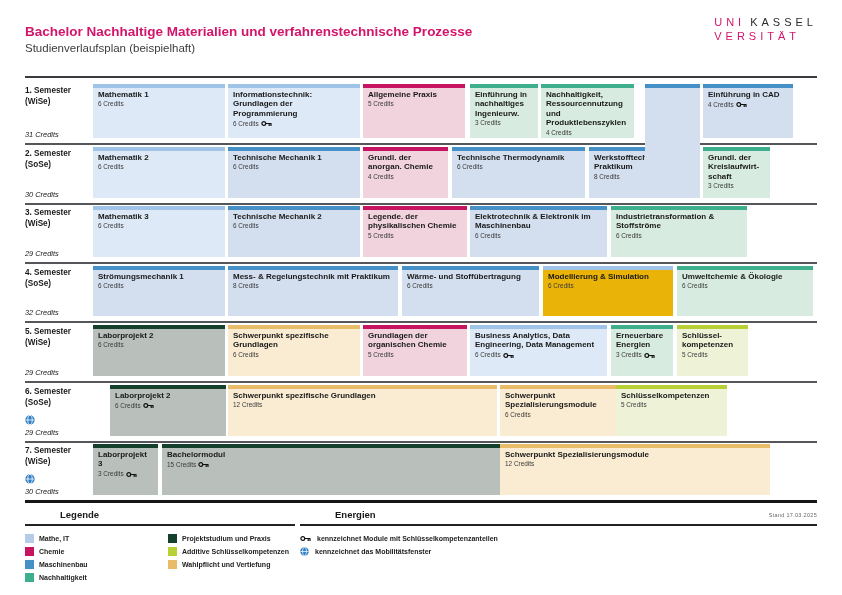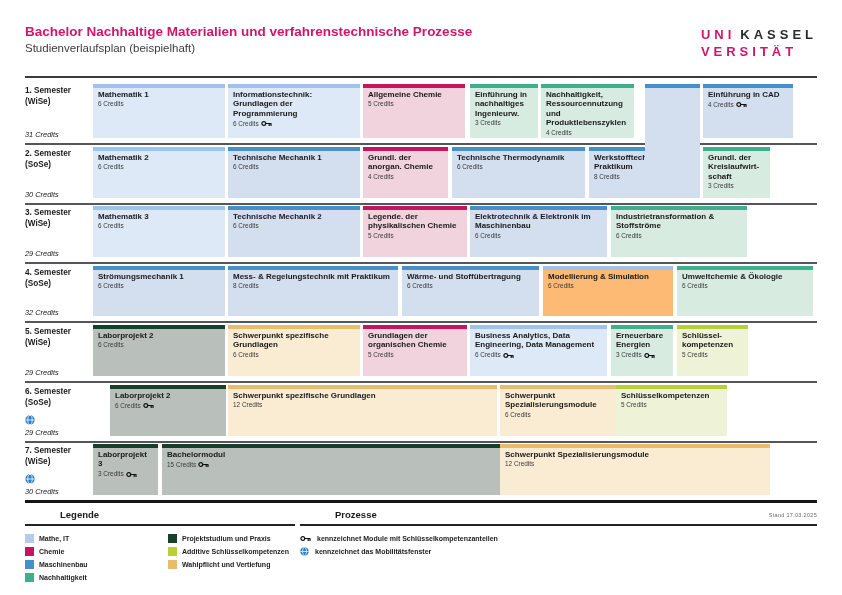--- a/index.html
+++ b/index.html
@@ -3,21 +3,21 @@
 <meta charset="utf-8">
 <style>
   html,body{margin:0;padding:0;background:#ffffff;}
   .page{position:relative;width:842px;height:595px;background:#fff;overflow:hidden;
         font-family:"Liberation Sans",sans-serif;color:#191919;}
 
   
   .title{position:absolute;left:25px;top:24px;font-size:13.5px;font-weight:700;margin:0;}
   .subtitle{position:absolute;left:25px;top:42px;font-size:11.5px;color:#3d3d3d;}
   .header-rule{position:absolute;left:25px;top:76px;width:792px;height:2px;background:#3a3b3e;}
-  .logo{position:absolute;right:25px;top:27px;font-weight:700;font-size:13px;letter-spacing:4px;line-height:1.3;text-align:left;}
+  .logo{position:absolute;right:25px;top:15px;font-weight:400;font-size:11px;letter-spacing:4px;line-height:1.3;text-align:left;}
   .logo .blk{color:#2b2b2b;}
   .mag{color:#d3146b;}
   .logo .gap{padding-right:5px;}
 
   
   #grid{position:absolute;left:0;top:0;width:842px;height:595px;}
   .sem-label{position:absolute;left:25px;width:66px;}
   .sem-name{font-size:8.2px;font-weight:700;line-height:1.3;}
   .sem-globe{margin-top:3px;}
   .sem-credits{position:absolute;left:0;bottom:2px;font-size:7.4px;font-weight:400;font-style:italic;}
@@ -78,21 +78,21 @@
             <svg width="11" height="7" viewBox="0 0 11 7" style="flex:0 0 auto">
               <circle cx="2.8" cy="3.5" r="1.9" fill="none" stroke="#111" stroke-width="1.2"></circle>
               <path d="M4.7 3.5 H10.5 M8.2 3.5 V5.9 M10 3.5 V5.9" stroke="#111" stroke-width="1.2" fill="none"></path>
             </svg>
           </div>
         </div>
       </div>
       <div class="module" style="left:363px;top:84px;width:102px;height:54px">
         <div class="bar" style="background:#c61460"></div>
         <div class="mbody" style="background:#f0d3dc">
-          <div class="mtitle">Allgemeine Chemie</div>
+          <div class="mtitle">Allgemeine Praxis</div>
           <div class="mcredits">
             <span>5 Credits</span>
           </div>
         </div>
       </div>
       <div class="module" style="left:470px;top:84px;width:68px;height:54px">
         <div class="bar" style="background:#3eaf8c"></div>
         <div class="mbody" style="background:#d8ebe0">
           <div class="mtitle">Einführung in nachhaltiges Ingenieurw.</div>
           <div class="mcredits">
@@ -258,21 +258,21 @@
         <div class="bar" style="background:#4690c8"></div>
         <div class="mbody" style="background:#d3deef">
           <div class="mtitle">Wärme- und Stoffübertragung</div>
           <div class="mcredits">
             <span>6 Credits</span>
           </div>
         </div>
       </div>
       <div class="module" style="left:543px;top:266px;width:130px;height:50px">
         <div class="bar" style="background:#a0c4e8"></div>
-        <div class="mbody" style="background:#fdba74">
+        <div class="mbody" style="background:#eab308">
           <div class="mtitle">Modellierung &amp; Simulation</div>
           <div class="mcredits">
             <span>6 Credits</span>
           </div>
         </div>
       </div>
       <div class="module" style="left:677px;top:266px;width:136px;height:50px">
         <div class="bar" style="background:#3eaf8c"></div>
         <div class="mbody" style="background:#d8ebe0">
           <div class="mtitle">Umweltchemie &amp; Ökologie</div>
@@ -489,21 +489,21 @@
           <div class="litem">
             <span class="swatch" style="background:#e9bc69"></span>
             <span>Wahlpflicht und Vertiefung</span>
           </div>
         </div>
     </div>
   </div>
 
   <div class="hinweise-box">
     <div class="sec-head">
-      <span>Prozesse</span>
+      <span>Energien</span>
       <span class="stand">Stand 17.03.2025</span>
     </div>
     <div class="sec-rule"></div>
     <div class="hlist" id="hinweise-list">
         <div class="hitem">
           <svg width="11" height="7" viewBox="0 0 11 7" style="flex:0 0 auto">
             <circle cx="2.8" cy="3.5" r="1.9" fill="none" stroke="#111" stroke-width="1.2"></circle>
             <path d="M4.7 3.5 H10.5 M8.2 3.5 V5.9 M10 3.5 V5.9" stroke="#111" stroke-width="1.2" fill="none"></path>
           </svg>
           <span>kennzeichnet Module mit Schlüsselkompetenzanteilen</span>

